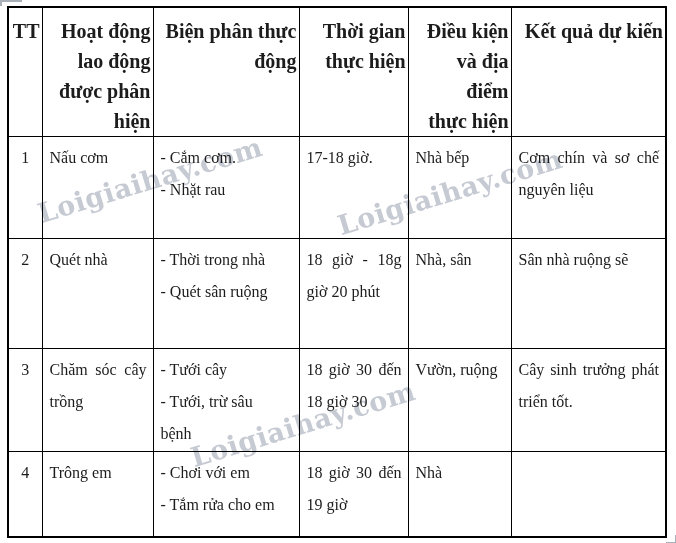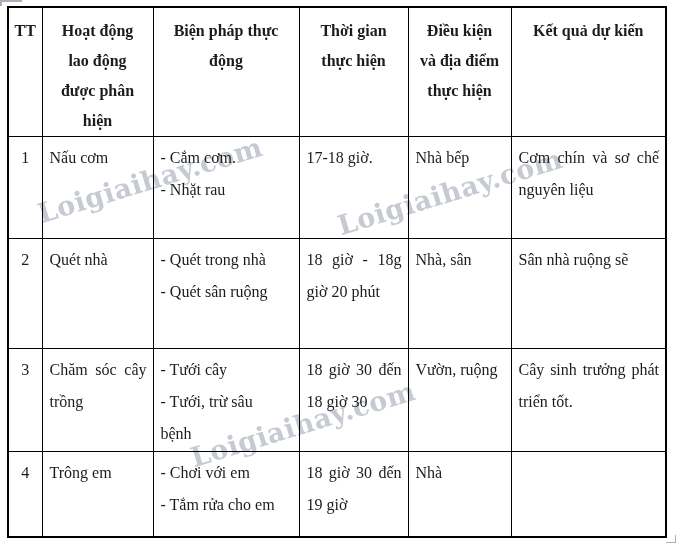--- a/index.html
+++ b/index.html
@@ -38,22 +38,22 @@
     background:transparent;
   }
   .sched th,.sched td{
     border:1px solid #000;
     vertical-align:top;
     color:#1c1c1c;
     overflow:hidden;
   }
   .sched th{
     font-weight:bold;
-    font-size:16px;
-    text-align:center;
+    font-size:20px;
+    text-align:right;
     padding:8px 2px 0 2px;
     line-height:30px;
   }
   .sched td{
     font-size:16px;
     line-height:32px;
     padding:5px 6px 0 7px;
   }
   .sched td.c-tt{text-align:center;padding-left:1px;padding-right:1px;}
   .ln{min-height:32px;}
@@ -104,21 +104,21 @@
           <th>
             <div class="ln">TT</div>
           </th>
           <th>
             <div class="ln">Hoạt động</div>
             <div class="ln">lao động</div>
             <div class="ln">được phân</div>
             <div class="ln">hiện</div>
           </th>
           <th>
-            <div class="ln">Biện pháp thực</div>
+            <div class="ln">Biện phân thực</div>
             <div class="ln">động</div>
           </th>
           <th>
             <div class="ln">Thời gian</div>
             <div class="ln">thực hiện</div>
           </th>
           <th>
             <div class="ln">Điều kiện</div>
             <div class="ln">và địa điểm</div>
             <div class="ln">thực hiện</div>
@@ -148,21 +148,21 @@
             <div class="ln">Cơm chín và sơ chế</div>
             <div class="ln">nguyên liệu</div>
           </td>
         </tr>
         <tr style="height: 110px;">
           <td class="c-tt">2</td>
           <td class="c-activity">
             <div class="ln">Quét nhà</div>
           </td>
           <td class="c-methods">
-            <div class="ln">- Quét trong nhà</div>
+            <div class="ln">- Thời trong nhà</div>
             <div class="ln">- Quét sân ruộng</div>
           </td>
           <td class="c-time">
             <div class="ln">18 giờ - 18g</div>
             <div class="ln">giờ 20 phút</div>
           </td>
           <td class="c-place">
             <div class="ln">Nhà, sân</div>
           </td>
           <td class="c-result">

